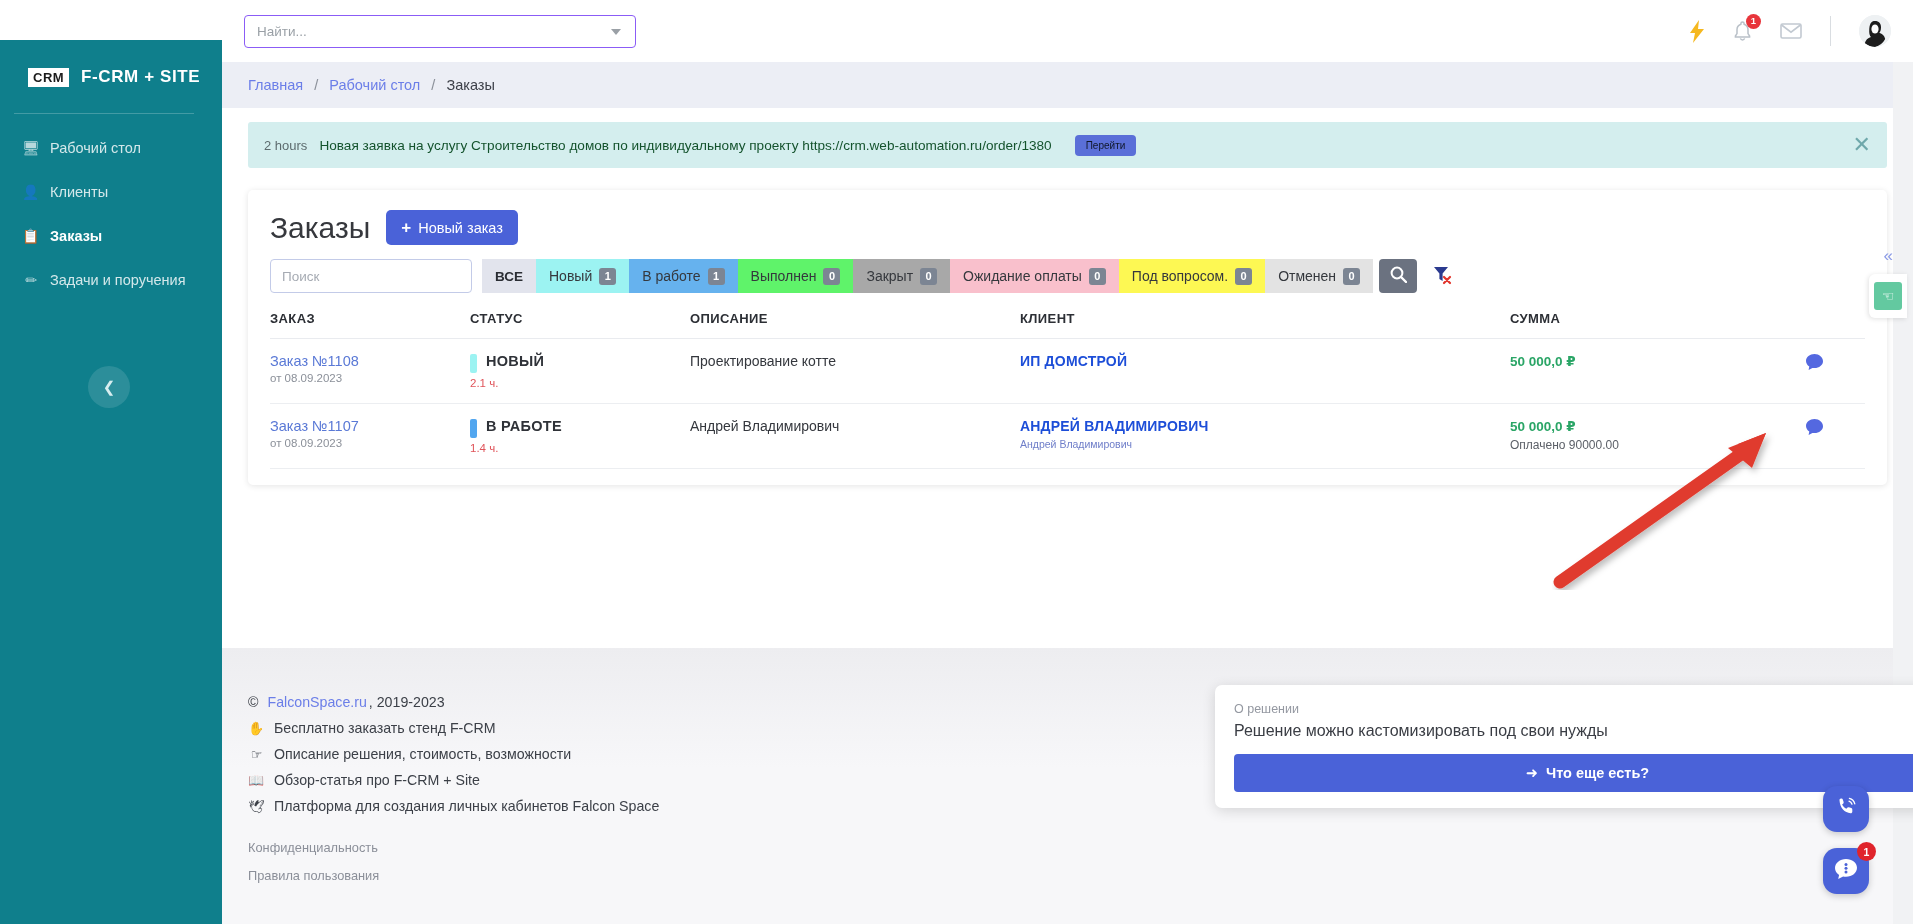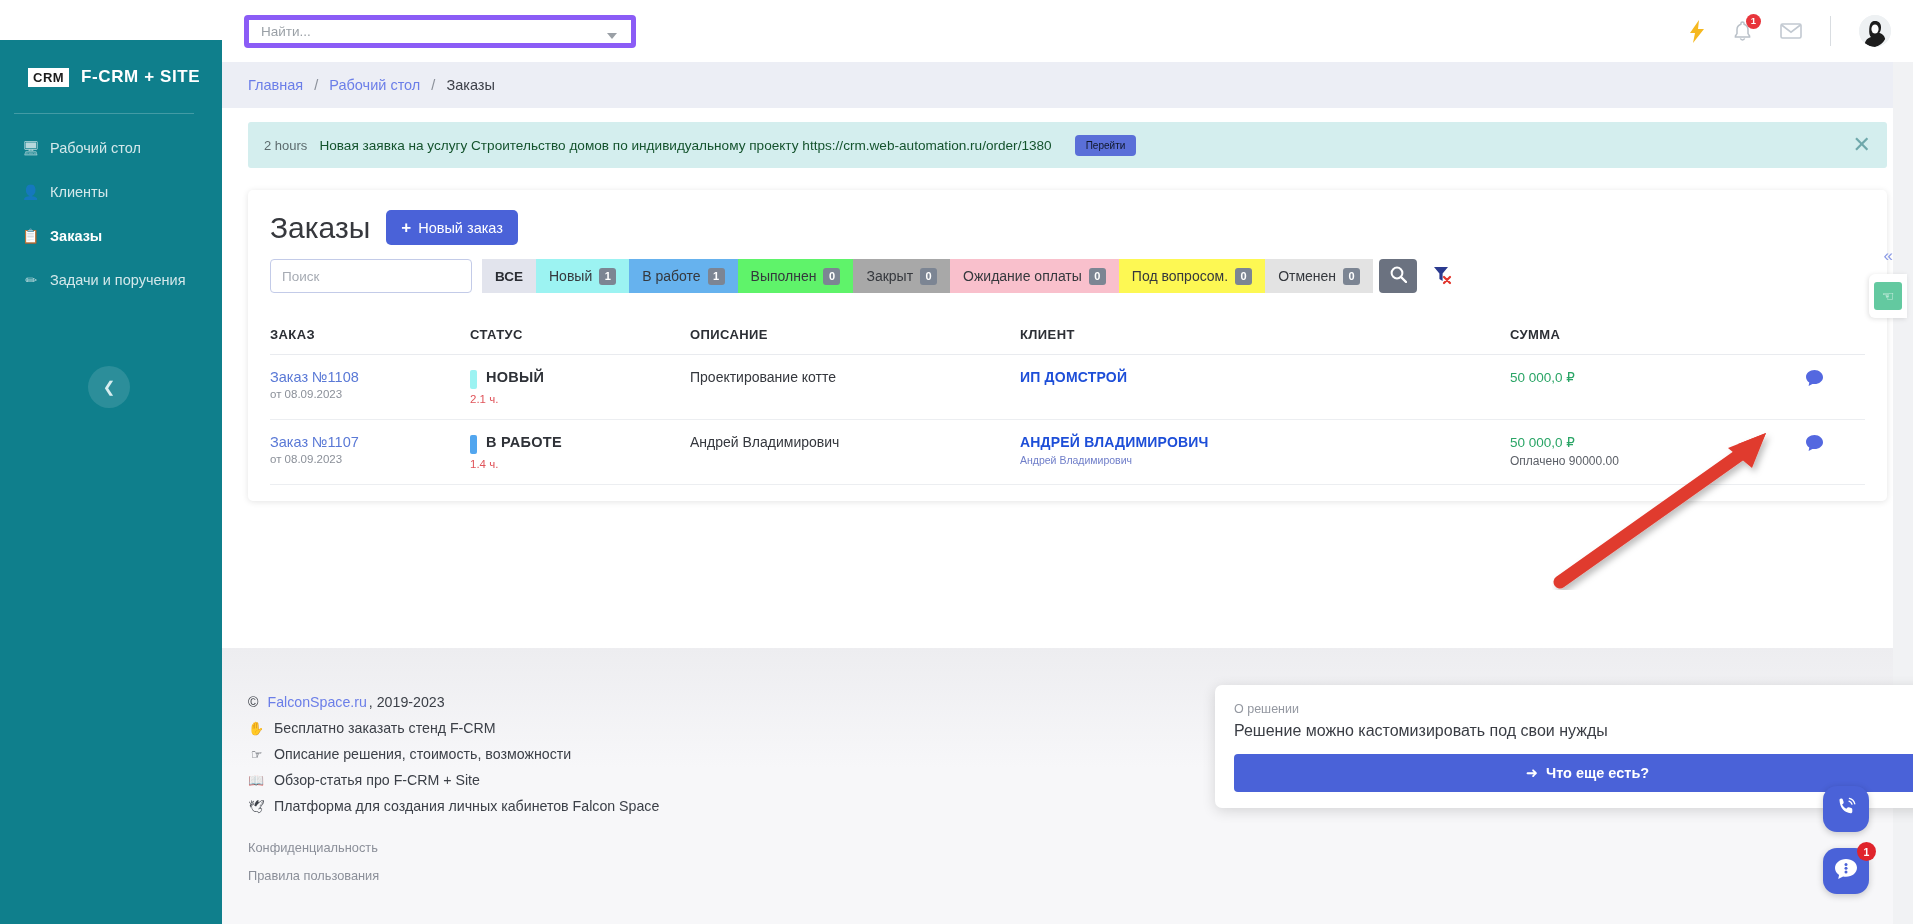--- a/index.html
+++ b/index.html
@@ -54,21 +54,21 @@
   
   .topbar {
     height: 62px; background: #fff;
     display: flex; align-items: center;
     padding: 0 26px 0 22px;
     position: relative;
   }
   .searchbox {
     position: relative;
     width: 392px; height: 33px;
-    border: 5px solid #8b5cf6; border-radius: 4px;
+    border: 1px solid #8b5cf6; border-radius: 4px;
     background: #fff;
     display: flex; align-items: center;
     padding: 0 12px;
     cursor: text;
   }
   .searchbox .ph { color: #9aa0a6; font-size: 13.5px; }
   .caret-dn {
     position: absolute; right: 14px; top: 13px;
     width: 0; height: 0;
     border-left: 5px solid transparent; border-right: 5px solid transparent;
@@ -172,38 +172,38 @@
     display: inline-flex; align-items: center; justify-content: center;
     cursor: pointer;
   }
   .icon-btn-plain {
     width: 38px; height: 34px; margin-left: 6px; background: transparent;
     border: none; display: inline-flex; align-items: center; justify-content: center;
     cursor: pointer;
   }
 
   
-  table.orders { width: 100%; border-collapse: collapse; margin-top: 34px; }
+  table.orders { width: 100%; border-collapse: collapse; margin-top: 18px; }
   table.orders th {
     text-align: left; font-size: 13px; letter-spacing: .4px;
     color: #2c2f35; font-weight: bold;
     padding: 0 0 12px 0;
     border-bottom: 1px solid #e9ebef;
   }
   table.orders td { padding: 14px 0 14px 0; border-bottom: 1px solid #eceef1; vertical-align: top; }
   .ord-link { color: #5a79d6; font-size: 14.5px; cursor: pointer; }
   .ord-date { color: #8b9099; font-size: 11.5px; margin-top: 3px; }
   .status-wrap { display: flex; align-items: flex-start; gap: 9px; }
   .status-bar { width: 7px; height: 19px; border-radius: 2px; margin-top: 1px; }
   .status-name { font-size: 14.5px; font-weight: bold; color: #2f3238; letter-spacing: .3px; }
   .status-hours { color: #e0545a; font-size: 11.5px; margin-top: 4px; }
   .desc { font-size: 14px; color: #34373d; }
   .client-name { font-size: 14px; font-weight: bold; color: #1d4ed8; letter-spacing: .2px; }
   .client-sub { font-size: 10.5px; color: #6f7ec9; margin-top: 4px; }
-  .sum { font-size: 13.5px; color: #2aa566; }
+  .sum { font-size: 13.5px; color: #2aa566; font-weight: bold; }
   .sum-paid { font-size: 12px; color: #5c6068; margin-top: 4px; }
   .chat-ico { color: #5468e0; font-size: 18px; cursor: pointer; }
 
   
   .rail { position: absolute; right: 0; top: 62px; width: 20px; height: 862px; background: #f1f2f4; }
   .rail-chev {
     position: absolute; right: 22px; top: 246px;
     color: #8a9ae6; font-size: 17px; cursor: pointer; letter-spacing: -2px;
   }
   .rail-widget {

